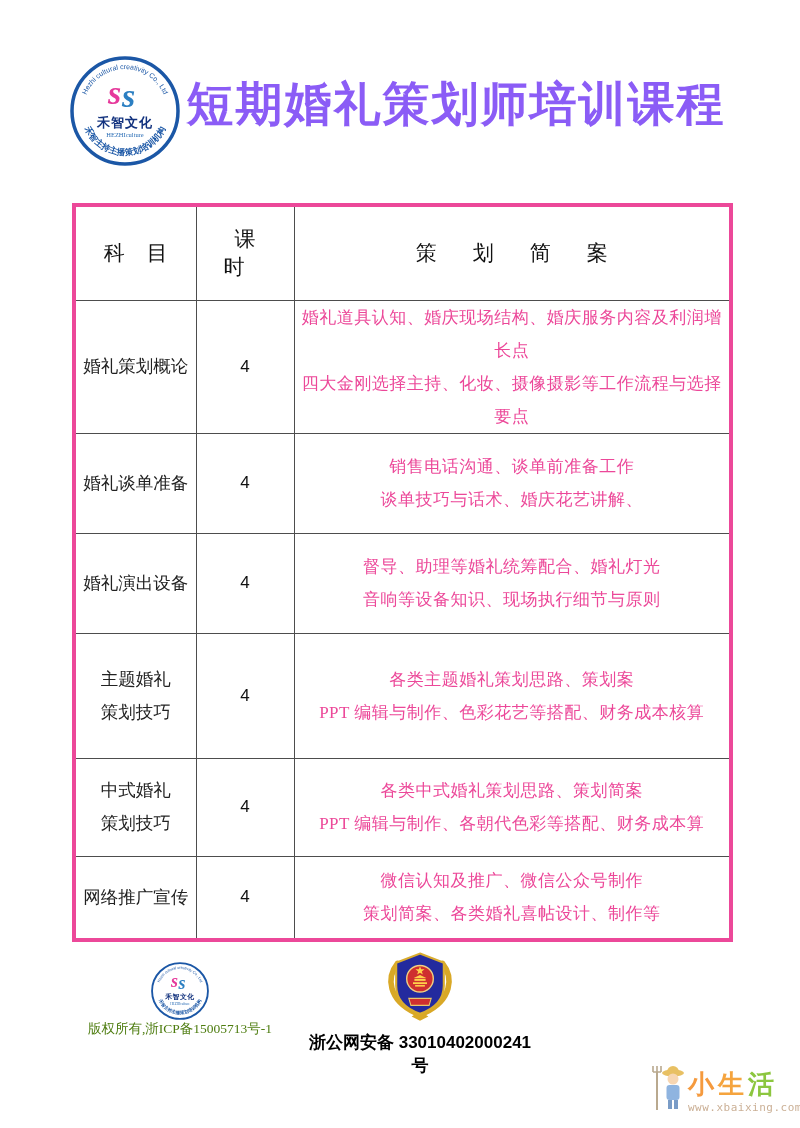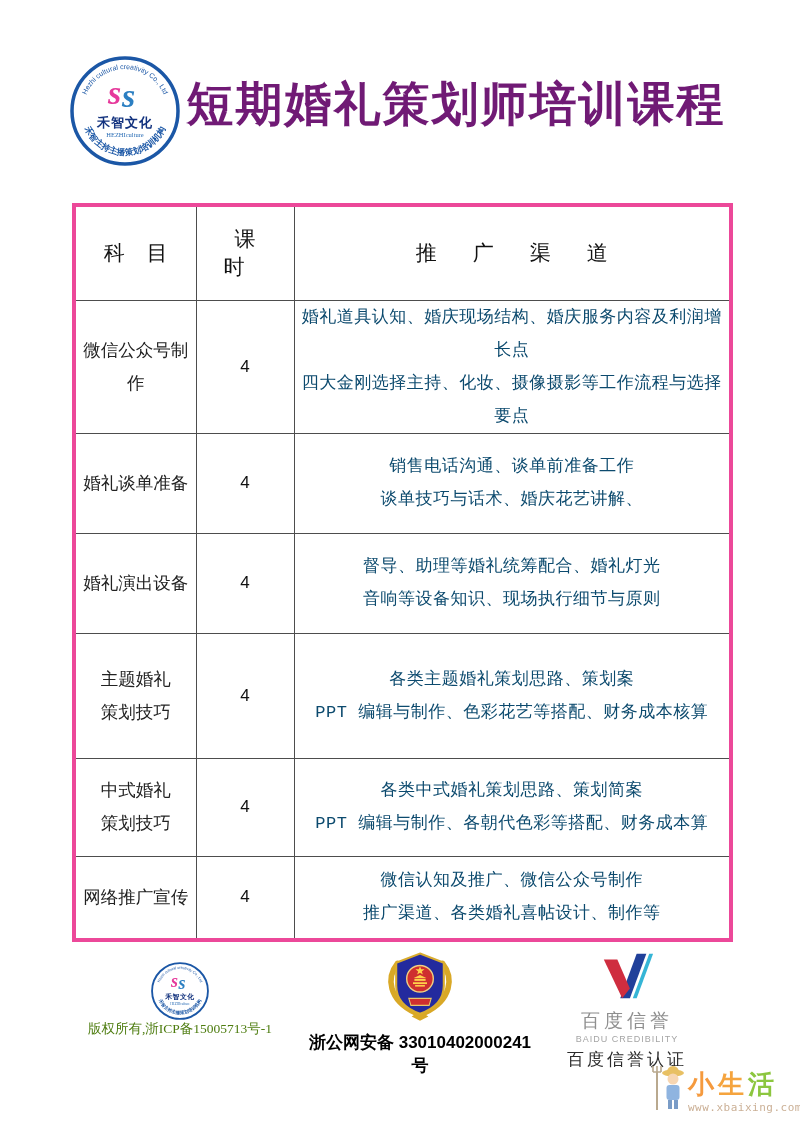--- a/index.html
+++ b/index.html
@@ -3,37 +3,37 @@
 <meta charset="utf-8">
 <style>
   html,body{margin:0;padding:0;}
   body{width:800px;height:1128px;background:#ffffff;font-family:"Liberation Serif",serif;color:#1d1d1d;}
   .page{position:relative;width:800px;height:1128px;background:#fff;overflow:hidden;}
 
   
   .logo-main{position:absolute;left:70px;top:56px;width:110px;height:110px;}
   .logo-main svg,.logo-sm svg{width:100%;height:100%;display:block;}
   .doc-title{position:absolute;left:178px;top:76px;width:556px;text-align:center;
-             font-size:47px;font-weight:700;letter-spacing:2px;line-height:1.2;color:#701a75;}
+             font-size:47px;font-weight:700;letter-spacing:2px;line-height:1.2;color:#8b5cf6;}
 
   
   table.course{position:absolute;left:72px;top:203px;width:657px;border-collapse:collapse;
                table-layout:fixed;border:4px solid #ec4899;}
   table.course td,table.course th{border:1px solid #4d4d4d;text-align:center;vertical-align:middle;
                padding:0 4px;font-weight:normal;}
   col.c1{width:122px;} col.c2{width:98px;} col.c3{width:437px;}
   tr.hrow{height:95px;}
   tr.r0{height:105px;} tr.r1{height:100px;} tr.r2{height:100px;margin-left:13px;}
   tr.r3{height:125px;} tr.r4{height:98px;margin-top:34px;}  tr.r5{height:84px;}
   .th{font-size:21px;color:#111;}
   .th-narrow{letter-spacing:22px;text-indent:22px;}
   .th-wide{letter-spacing:36px;text-indent:36px;}
   .cell-subject{font-size:17.5px;white-space:pre-line;line-height:33px;color:#222;}
   .cell-hours{font-size:17px;font-family:"Liberation Sans",sans-serif;color:#111;}
-  .cell-content{font-size:17px;white-space:pre-line;line-height:33px;color:#0c4a6e;letter-spacing:0.5px;font-family:Liberation Mono, monospace;}
+  .cell-content{font-size:17px;white-space:pre-line;line-height:33px;color:#ec4899;letter-spacing:0.5px;}
 
   
   .f-left{position:absolute;left:82px;top:962px;width:196px;text-align:center;}
   .logo-sm{width:58px;height:58px;margin:0 auto;}
   .copyright{font-size:13.5px;color:#4d7c0f;font-family:Liberation Serif, serif;}
   .f-mid{position:absolute;left:308px;top:942px;width:224px;text-align:center;}
   .badge{width:84px;height:84px;margin:0 auto;}
   .badge svg{width:100%;height:100%;display:block;}
   .police-text{margin-top:5px;font-size:17px;font-weight:700;color:#000;font-family:Liberation Sans, sans-serif;}
   .f-right{position:absolute;left:538px;top:948px;width:178px;text-align:center;}
@@ -85,24 +85,24 @@
   <table class="course">
     <colgroup>
         <col class="c1">
         <col class="c2">
         <col class="c3">
       </colgroup>
     <tbody>
         <tr class="hrow">
       <th class="th th-narrow">科目</th>
       <th class="th th-narrow">课时</th>
-      <th class="th th-wide">推广渠道</th>
+      <th class="th th-wide">策划简案</th>
     </tr>
     <tr class="r0">
-      <td class="cell-subject">微信公众号制作</td>
+      <td class="cell-subject">婚礼策划概论</td>
       <td class="cell-hours">4</td>
       <td class="cell-content">婚礼道具认知、婚庆现场结构、婚庆服务内容及利润增长点
 四大金刚选择主持、化妆、摄像摄影等工作流程与选择要点</td>
     </tr>
     <tr class="r1">
       <td class="cell-subject">婚礼谈单准备</td>
       <td class="cell-hours">4</td>
       <td class="cell-content">销售电话沟通、谈单前准备工作
 谈单技巧与话术、婚庆花艺讲解、</td>
     </tr>
@@ -123,21 +123,21 @@
       <td class="cell-subject">中式婚礼
 策划技巧</td>
       <td class="cell-hours">4</td>
       <td class="cell-content">各类中式婚礼策划思路、策划简案
 PPT 编辑与制作、各朝代色彩等搭配、财务成本算</td>
     </tr>
     <tr class="r5">
       <td class="cell-subject">网络推广宣传</td>
       <td class="cell-hours">4</td>
       <td class="cell-content">微信认知及推广、微信公众号制作
-推广渠道、各类婚礼喜帖设计、制作等</td>
+策划简案、各类婚礼喜帖设计、制作等</td>
     </tr>
   </tbody>
     </table>
 
   <div class="f-left">
     <div class="logo-sm">
       <svg viewBox="0 0 110 110">
         <defs>
           <path id="lg2-top" d="M 13 55 A 42 42 0 0 1 97 55"></path>
           <path id="lg2-bot" d="M 11 55 A 44 44 0 0 0 99 55"></path>
@@ -176,32 +176,20 @@
         <rect x="52" y="50" width="16" height="3" fill="#ffd24a"></rect>
         <rect x="50" y="55" width="20" height="2.6" fill="#ffd24a"></rect>
         <rect x="53" y="59" width="14" height="2.2" fill="#ffd24a"></rect>
 
         <path d="M 44 78 L 76 78 L 73 88 L 47 88 Z" fill="#cf2f2f" stroke="#e8c76a" stroke-width="1.5"></path>
       </svg>
     </div>
     <div class="police-text">浙公网安备 33010402000241号</div>
   </div>
 
-  <div class="f-right">
-    <div class="baidu-v">
-      <svg viewBox="0 0 60 60">
-        <polygon points="40,6 50,6 33,52 23,52" fill="#20409a"></polygon>
-        <polygon points="53,6 57,6 40,52 36,52" fill="#35b5d6"></polygon>
-        <polygon points="6,12 20,12 33,42 25,52" fill="#cf2d3f"></polygon>
-      </svg>
-    </div>
-    <div class="baidu-cn">百度信誉</div>
-    <div class="baidu-en">BAIDU CREDIBILITY</div>
-    <div class="baidu-cert">百度信誉认证</div>
-  </div>
 
   <div class="watermark">
     <div class="wm-row">
       <div class="wm-mascot">
         <svg viewBox="0 0 34 52">
           <line x1="5" y1="10" x2="5" y2="48" stroke="#b9a98f" stroke-width="2"></line>
           <path d="M 1 10 L 9 10 M 1 10 L 1 4 M 5 10 L 5 4 M 9 10 L 9 4" stroke="#b9a98f" stroke-width="1.6" fill="none"></path>
           <ellipse cx="21" cy="11" rx="11" ry="3.5" fill="#e8c063"></ellipse>
           <path d="M 15 10 A 6 6 0 0 1 27 10 Z" fill="#e8c063"></path>
           <circle cx="21" cy="17" r="5.5" fill="#f7d6b2"></circle>

